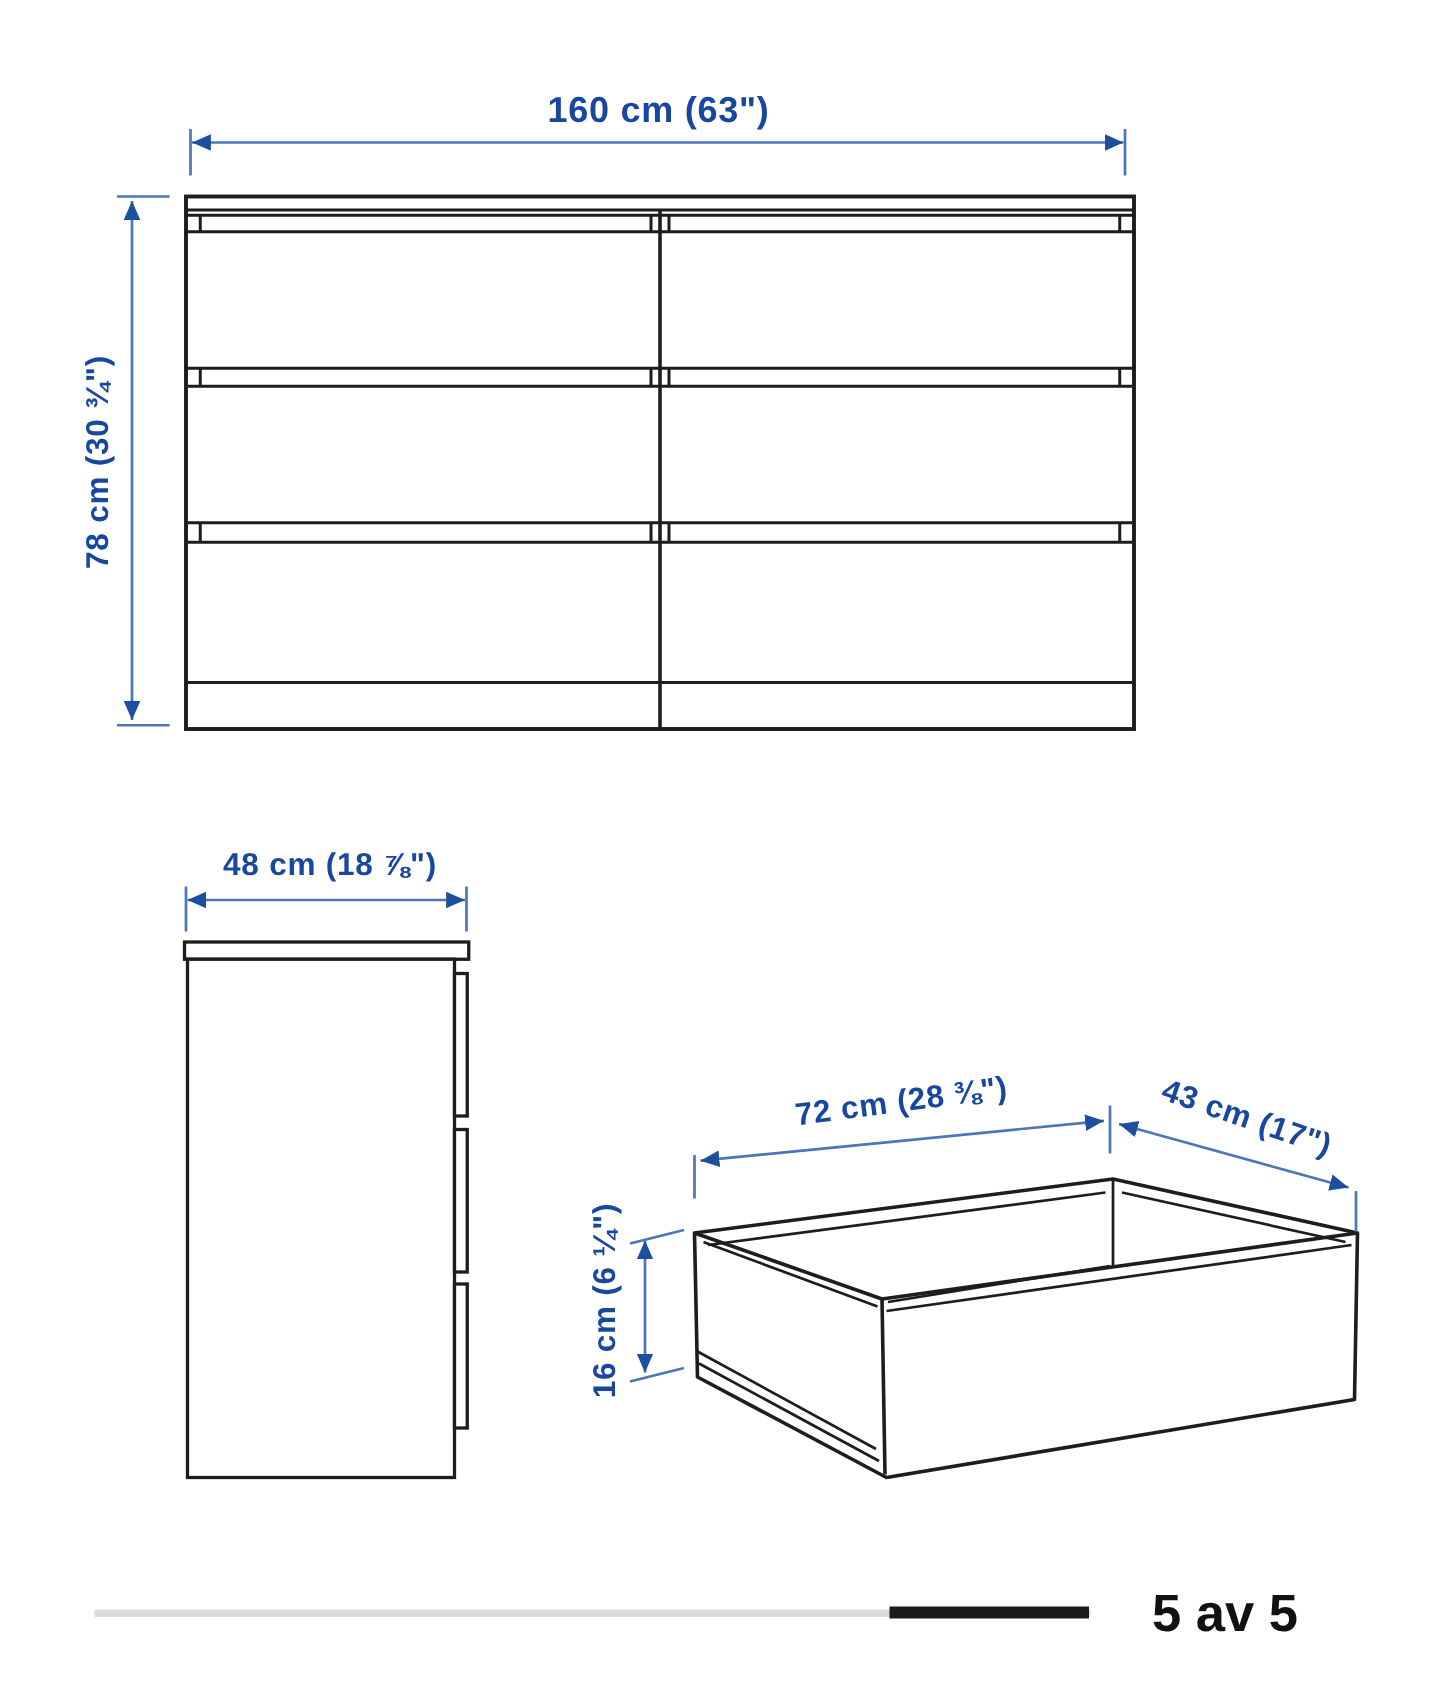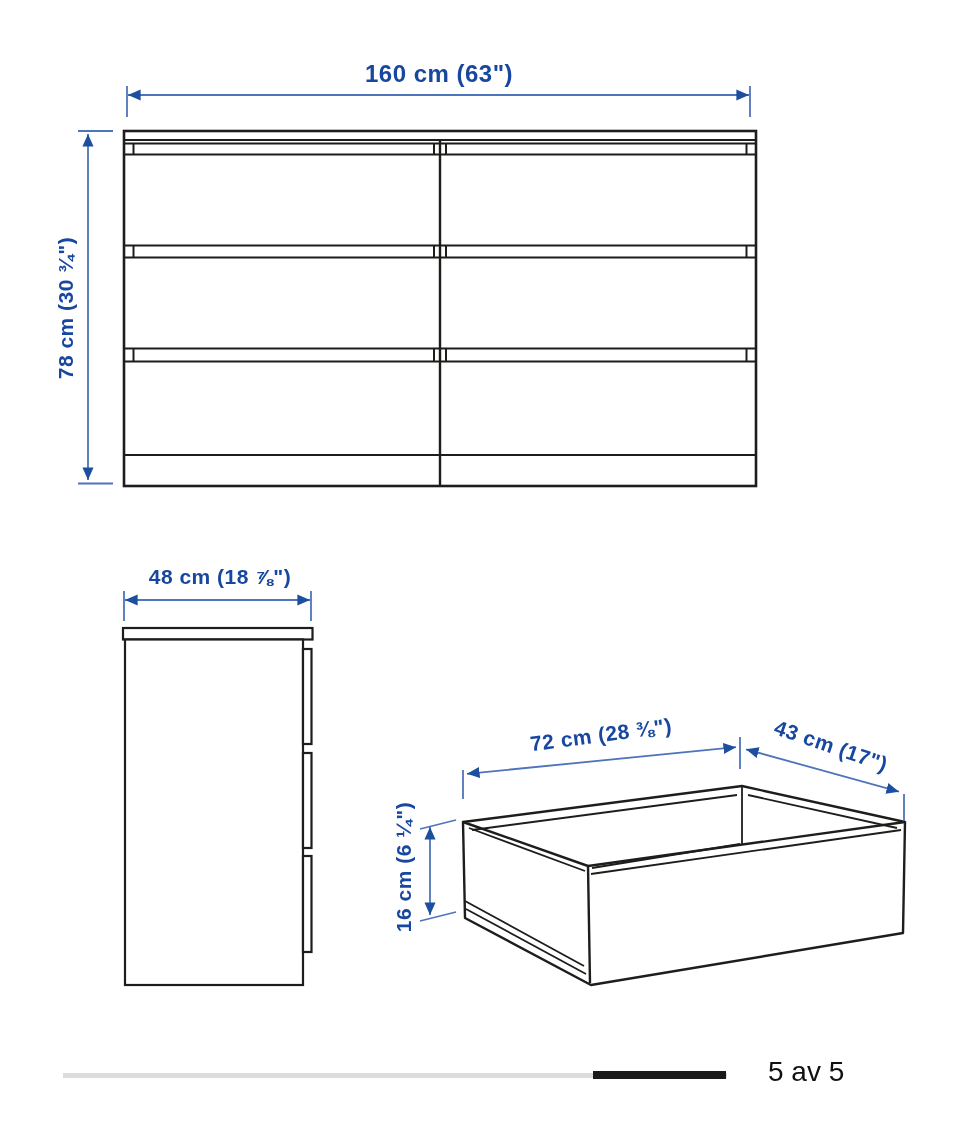--- a/index.html
+++ b/index.html
@@ -20,21 +20,21 @@
   #label-drawer-depth { left:831px; top:746px; font-size:21px; transform:translate(-50%,-50%) rotate(19deg); }
   #label-drawer-height{ left:404px; top:867px; font-size:21px; transform:translate(-50%,-50%) rotate(-90deg); }
 
   .progress-track {
     position:absolute; left:63px; top:1073px; width:664px; height:5px; background:#dcdcdc;
   }
   .progress-indicator {
     position:absolute; left:593px; top:1071px; width:133px; height:8px; background:#1a1a1a;
   }
   .page-count {
-    position:absolute; left:768px; top:1056px; font-size:28px; font-weight:normal; color:#111111;
+    position:absolute; left:768px; top:1056px; font-size:35px; font-weight:bold; color:#111111;
   }
 </style>
 </head>
 <body>
 
 <div class="canvas">
 
   <svg class="art" viewBox="0 0 960 1132" xmlns="http://www.w3.org/2000/svg">
     <defs>
       <marker id="arr" viewBox="0 0 10 10" refX="10" refY="5" markerWidth="7" markerHeight="7" orient="auto-start-reverse">

